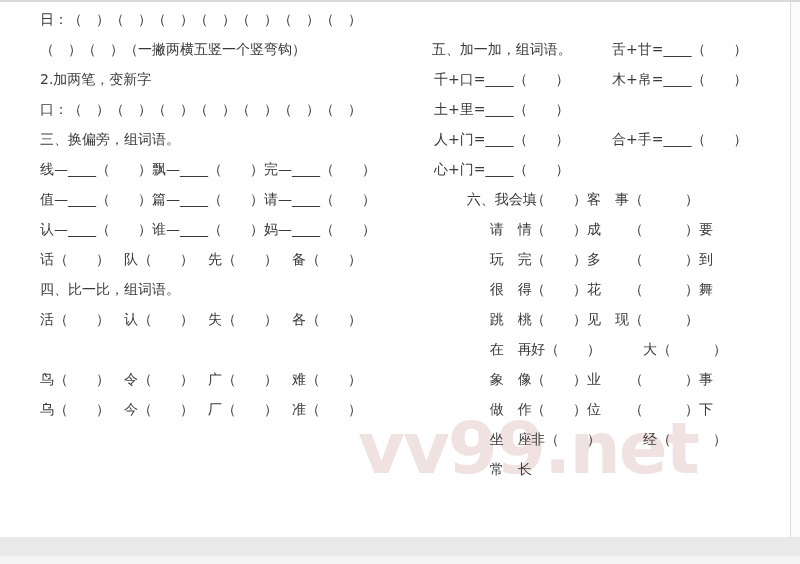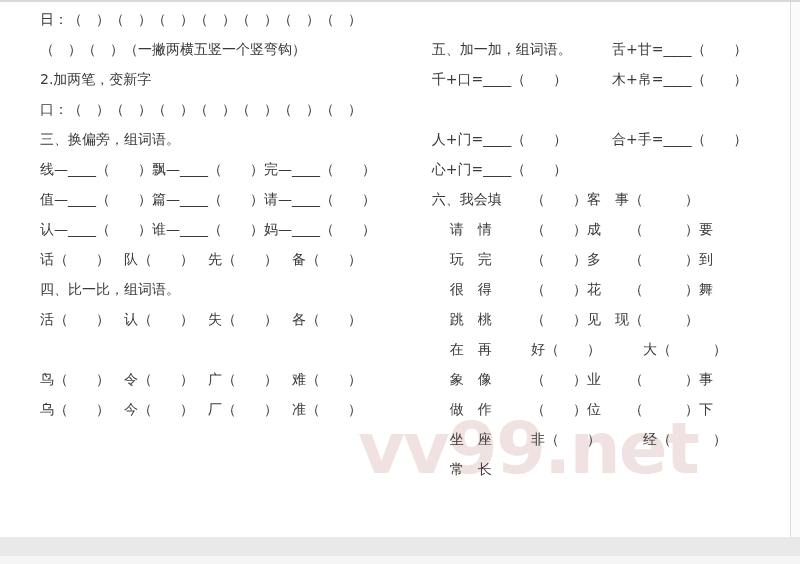--- a/index.html
+++ b/index.html
@@ -8,21 +8,21 @@
   .topline{position:absolute;top:0;left:0;width:800px;height:2px;background:#d9d9d9;}
   .right-gutter{position:absolute;top:2px;left:790px;width:10px;height:535px;
                 background:#fbfbfb;border-left:1px solid #dddddd;box-sizing:border-box;}
   .bottombar{position:absolute;left:0;top:537px;width:800px;height:19px;background:#e9e9e9;}
   .bottomlight{position:absolute;left:0;top:556px;width:800px;height:8px;background:#f5f5f5;}
   .watermark{position:absolute;left:358px;top:412px;z-index:0;
              font-size:72px;font-weight:bold;letter-spacing:-2px;line-height:1;
              color:#f0e2e0;user-select:none;}
   .col{position:absolute;top:4px;z-index:1;}
   .col-left{left:40px;}
-  .col-right{left:405px;}
+  .col-right{left:405px;text-align:center;}
   .line{height:30px;line-height:30px;white-space:pre;position:relative;}
   .line .a{white-space:pre;}
   .line .b{position:absolute;top:0;white-space:pre;}
   .five .b{left:207px;}
   .six .a{display:inline-block;padding-left:18px;}
   .six .b{left:126px;}
 </style>
 </head>
 <body>
 
@@ -52,21 +52,21 @@
   </div>
 
   <div class="col col-right">
     <div class="line five">
       <span class="a">五、加一加，组词语。</span><span class="b"></span>
     </div>
     <div class="line five">
       <span class="a">千+口=____（　　）</span><span class="b">舌+甘=____（　　）</span>
     </div>
     <div class="line five">
-      <span class="b">木+帛=____（　　）</span>
+      <span class="a">土+里=____（　　）</span><span class="b">木+帛=____（　　）</span>
     </div>
     <div class="line five">
       <span class="a">人+门=____（　　）</span>
     </div>
     <div class="line five">
       <span class="a">心+门=____（　　）</span><span class="b">合+手=____（　　）</span>
     </div>
     <div class="line five">
       <span class="a">六、我会填</span><span class="b"></span>
     </div>

